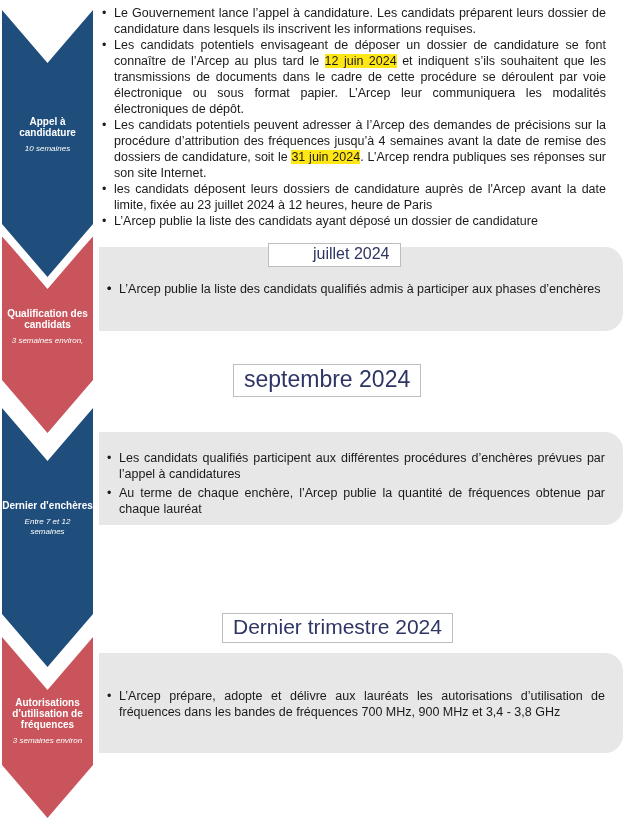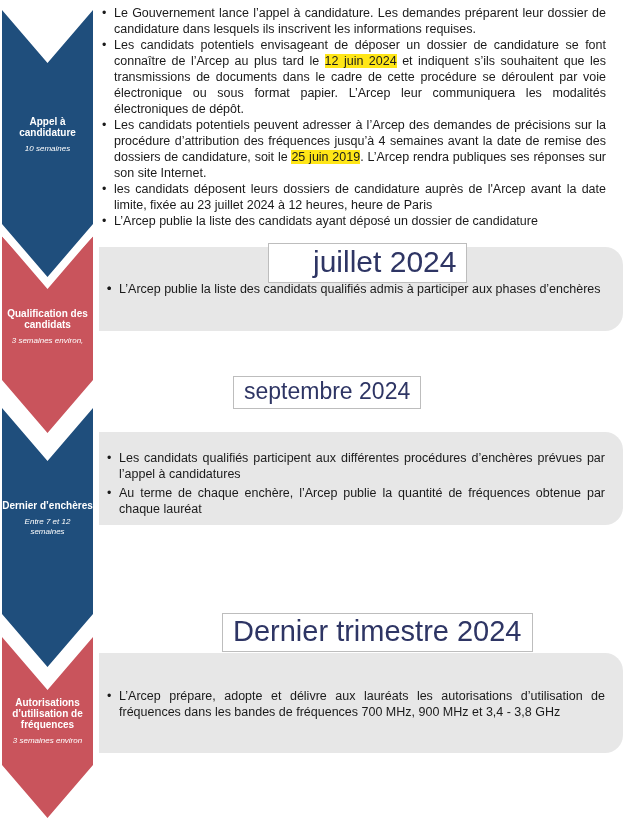--- a/index.html
+++ b/index.html
@@ -54,23 +54,23 @@
   .block-c{top:653px;height:100px;padding-top:35px;}
   .gray-block .bullet{margin-bottom:3px;}
 
   
   .heading-box{
     position:absolute;z-index:5;background:#ffffff;
     border:1px solid var(--headingBorder,#BDBDBD);
     color:var(--navy,#2E3564);
     padding:1px 10px 3px;white-space:nowrap;
   }
-  .h-0{left:268px;top:243px;font-size:30px;padding-left:44px;}
-  .h-1{left:233px;top:376px;font-size:23px;}
-  .h-2{left:222px;top:613px;font-size:29px;}
+  .h-0{left:268px;top:243px;font-size:16px;padding-left:44px;}
+  .h-1{left:233px;top:364px;font-size:23px;}
+  .h-2{left:222px;top:613px;font-size:21px;}
 
   .thin-line{position:absolute;left:97px;top:408px;width:1px;height:92px;background:#56759B;}
 </style>
 </head>
 <body>
 
 <div class="canvas">
 
   <div class="arrow a1">
     <div class="chev-outer"></div>
@@ -106,23 +106,23 @@
     <div class="chev-inner"></div>
     <div class="arrow-label">
       <div class="arrow-title">Autorisations
 d’utilisation de
 fréquences</div>
       <div class="arrow-sub">3 semaines environ</div>
     </div>
   </div>
 
   <div class="intro">
-      <div class="bullet"><span class="marker">•</span><span>Le Gouvernement lance l’appel à candidature. Les demandes préparent leur dossier de candidature dans lesquels ils inscrivent les informations requises.</span></div>
+      <div class="bullet"><span class="marker">•</span><span>Le Gouvernement lance l’appel à candidature. Les candidats préparent leurs dossier de candidature dans lesquels ils inscrivent les informations requises.</span></div>
       <div class="bullet"><span class="marker">•</span><span>Les candidats potentiels envisageant de déposer un dossier de candidature se font connaître de l’Arcep au plus tard le </span><span class="hl">12 juin 2024</span><span> et indiquent s’ils souhaitent que les transmissions de documents dans le cadre de cette procédure se déroulent par voie électronique ou sous format papier. L’Arcep leur communiquera les modalités électroniques de dépôt.</span></div>
-      <div class="bullet"><span class="marker">•</span><span>Les candidats potentiels peuvent adresser à l’Arcep des demandes de précisions sur la procédure d’attribution des fréquences jusqu’à 4 semaines avant la date de remise des dossiers de candidature, soit le </span><span class="hl">25 juin 2019</span><span>. L’Arcep rendra publiques ses réponses sur son site Internet.</span></div>
+      <div class="bullet"><span class="marker">•</span><span>Les candidats potentiels peuvent adresser à l’Arcep des demandes de précisions sur la procédure d’attribution des fréquences jusqu’à 4 semaines avant la date de remise des dossiers de candidature, soit le </span><span class="hl">31 juin 2024</span><span>. L’Arcep rendra publiques ses réponses sur son site Internet.</span></div>
       <div class="bullet"><span class="marker">•</span><span>les candidats déposent leurs dossiers de candidature auprès de l'Arcep avant la date limite, fixée au 23 juillet 2024 à 12 heures, heure de Paris</span></div>
       <div class="bullet"><span class="marker">•</span><span>L’Arcep publie la liste des candidats ayant déposé un dossier de candidature</span></div>
     </div>
 
   <div class="gray-block block-a">
     <div>
         <div class="bullet"><span class="marker">•</span></div>
         <div class="bullet"><span class="marker">•</span><span>L’Arcep publie la liste des candidats qualifiés admis à participer aux phases d’enchères</span></div>
       </div>
   </div>

